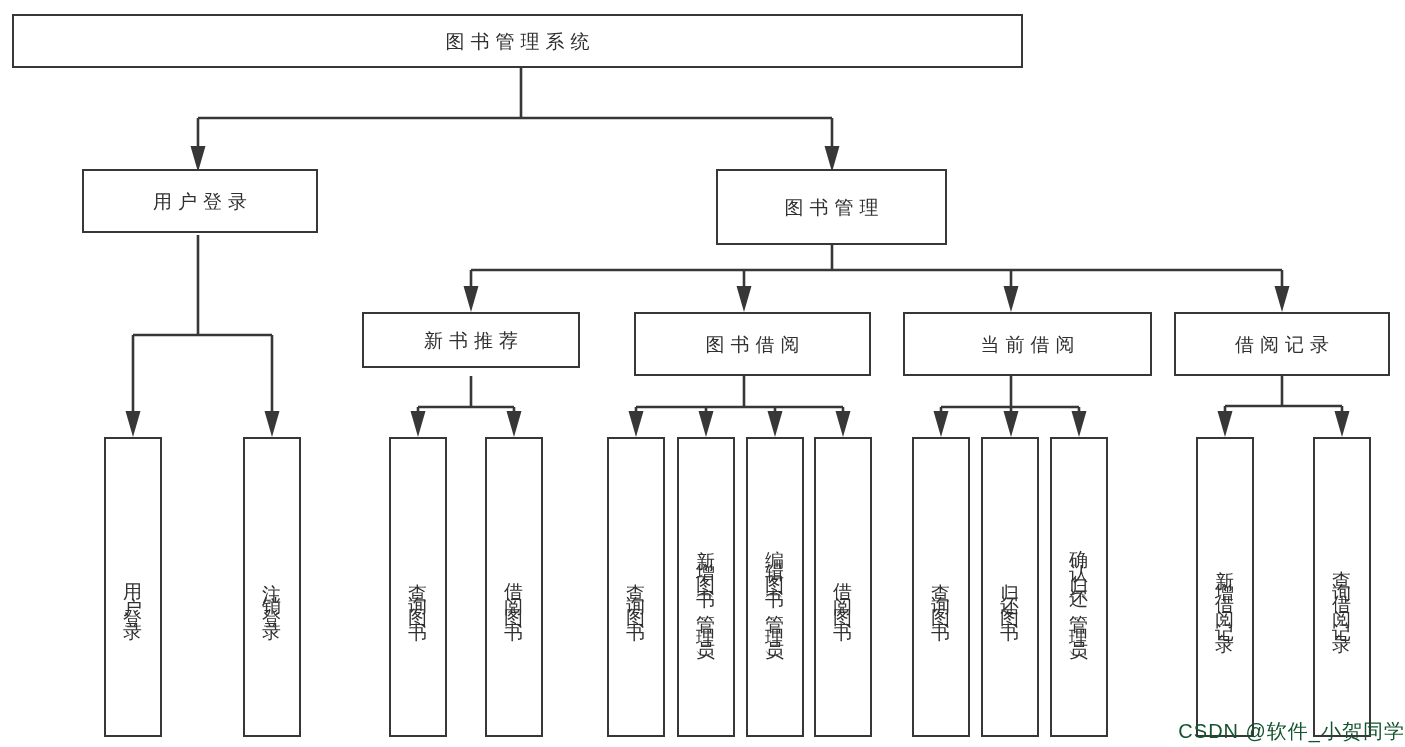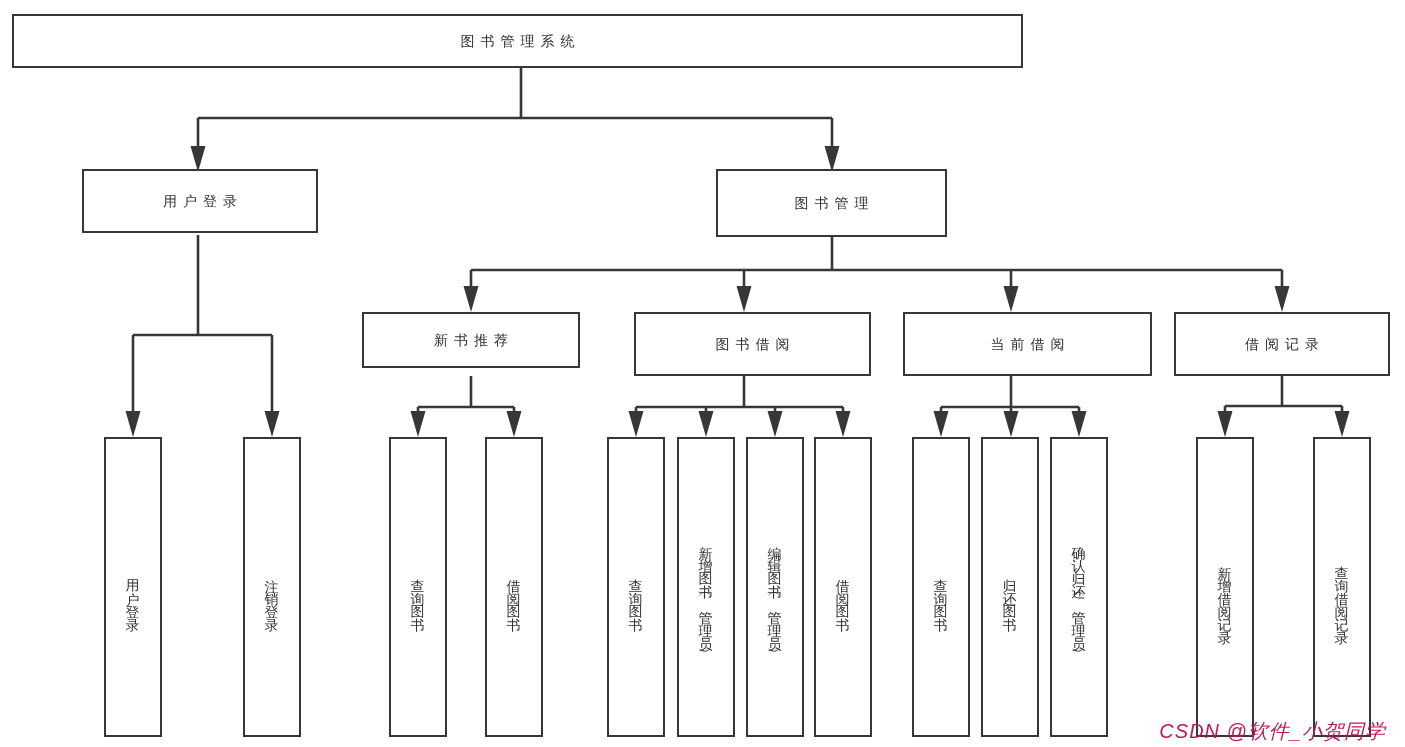--- a/index.html
+++ b/index.html
@@ -24,21 +24,21 @@
   }
   .node {
     position: absolute;
     box-sizing: border-box;
     background: #ffffff;
     border: 2.5px solid #373737;
     display: flex;
     align-items: center;
     justify-content: center;
     color: #303030;
-    font-size: 14px;
+    font-size: 19px;
     line-height: 1;
   }
   .hbox .label {
     letter-spacing: 6px;
     margin-right: -6px; 
     white-space: nowrap;
   }
   .vbox {
     top: 437px;
     width: 58px;
@@ -48,49 +48,48 @@
     writing-mode: vertical-lr;
     text-orientation: mixed;
     letter-spacing: 13px;
     margin-bottom: -13px; 
     line-height: 1;
     white-space: nowrap;
   }
   
   .box-root     { left: 12px;   top: 14px;  width: 1011px; height: 54px; }
   .box-userlog  { left: 82px;   top: 169px; width: 236px;  height: 64px; }
-  .box-bookmgmt { left: 716px;  top: 169px; width: 231px;  height: 68px; }
+  .box-bookmgmt { left: 716px;  top: 169px; width: 231px;  height: 76px; }
   .box-newrec   { left: 362px;  top: 312px; width: 218px;  height: 56px; text-align: center; }
   .box-borrow   { left: 634px;  top: 312px; width: 237px;  height: 64px; }
   .box-current  { left: 903px;  top: 312px; width: 249px;  height: 64px; }
   .box-records  { left: 1174px; top: 312px; width: 216px;  height: 64px; }
   
   .box-l1  { left: 104px; }
   .box-l2  { left: 243px; }
   .box-l3  { left: 389px; }
   .box-l4  { left: 485px; }
   .box-l5  { left: 607px; }
   .box-l6  { left: 677px; }
   .box-l7  { left: 746px; }
   .box-l8  { left: 814px; }
   .box-l9  { left: 912px; }
   .box-l10 { left: 981px; }
   .box-l11 { left: 1050px; }
   .box-l12 { left: 1196px; }
   .box-l13 { left: 1313px; }
   .watermark {
     position: absolute;
-    right: 19px;
+    right: 0;
     bottom: 2px;
     font-size: 20px;
-    color: #be185d;
+    color: #14532d;
     letter-spacing: 1px;
     z-index: 5;
     white-space: nowrap;
-    font-style: italic;
   }
 </style>
 </head>
 <body>
 
 <div class="canvas">
 
   <svg class="connectors" viewBox="0 0 1405 747" xmlns="http://www.w3.org/2000/svg">
     <g stroke="#373737" stroke-width="2.6" fill="none">
 

